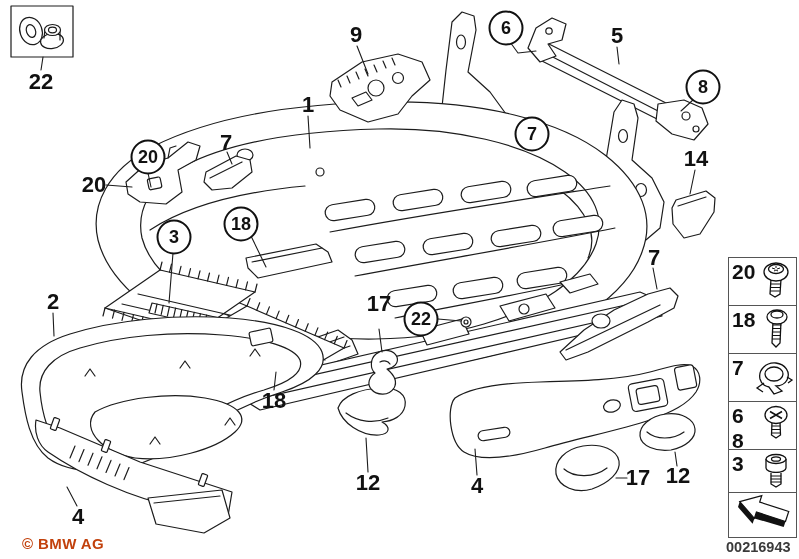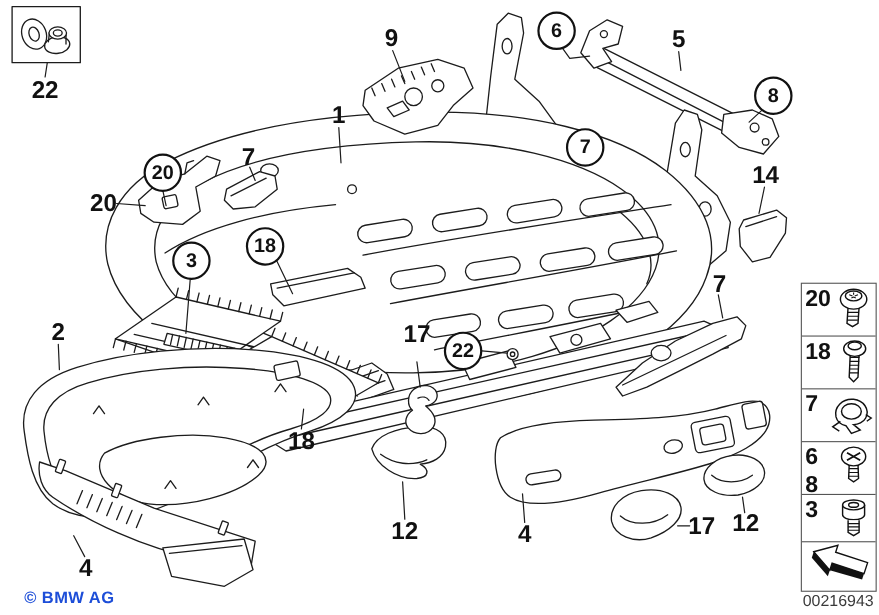--- a/index.html
+++ b/index.html
@@ -16,23 +16,23 @@
           border:1.5px solid #555;display:flex;flex-direction:column;box-sizing:border-box;}
   .legend-row{position:relative;display:flex;align-items:flex-start;
               border-bottom:1.5px solid #555;box-sizing:border-box;padding:1px 2px;}
   .legend-row:last-child{border-bottom:none;}
   .h48{height:48px}.h43{height:43px}.h44{height:44px}
   .legend-num{font-weight:bold;font-size:21px;line-height:1.0;color:#111;padding:2px 0 0 1px;}
   .legend-num-col{display:flex;flex-direction:column;gap:2px;}
   .legend-icon{margin-left:auto;}
   .legend-row.arrow-row{align-items:center;justify-content:center;}
   .copyright{position:absolute;left:22px;top:535px;font-size:15px;font-weight:600;
-             color:#1d4ed8;letter-spacing:0.4px;}
-  .docnum{position:absolute;left:726px;top:539px;width:72px;text-align:center;
-          font-size:14.5px;color:#3a3a3a;}
+             color:#c2410c;letter-spacing:0.4px;}
+  .docnum{position:absolute;left:726px;top:539px;width:72px;text-align:left;
+          font-size:14.5px;color:#3a3a3a;font-weight:bold;}
 </style>
 </head>
 <body>
 
 <div class="stage">
 
   <svg class="art" width="799" height="559" viewBox="0 0 799 559">
     <g fill="#fff" stroke="#1c1c1c" stroke-width="1.2" stroke-linejoin="round" stroke-linecap="round">
 
       <g>

